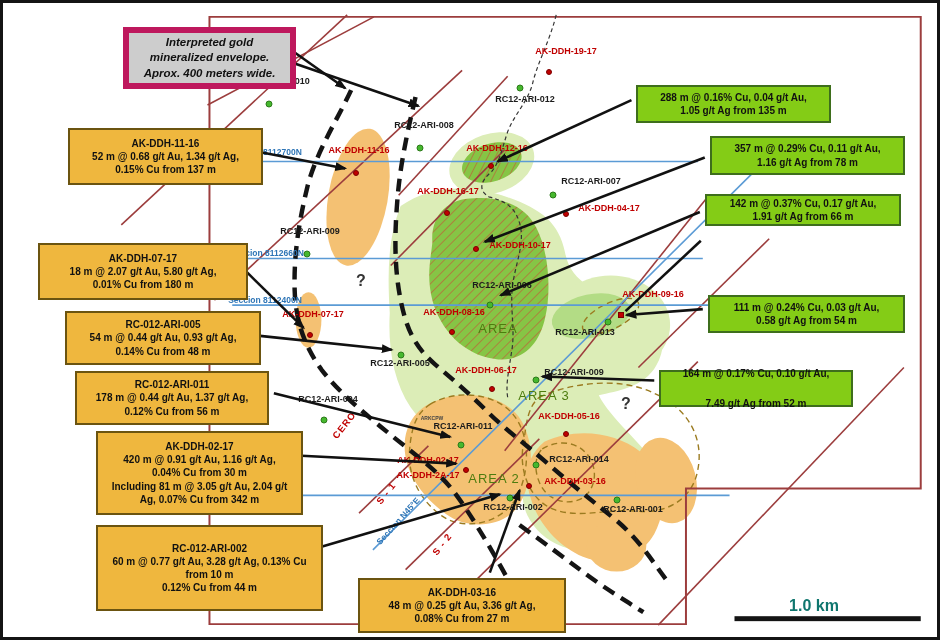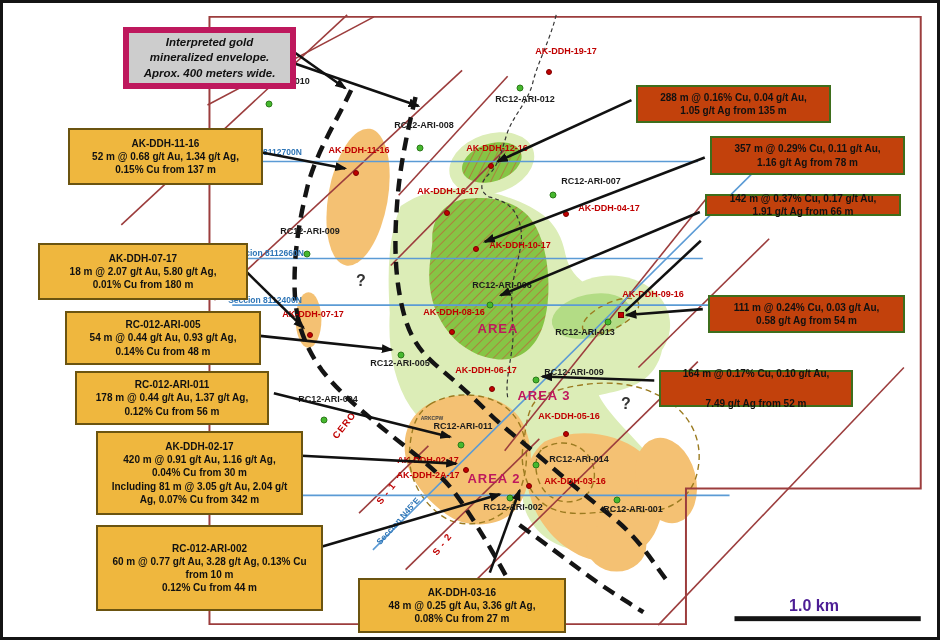--- a/index.html
+++ b/index.html
@@ -7,35 +7,35 @@
          box-sizing:border-box;overflow:hidden;font-family:"Liberation Sans",sans-serif;}
   svg.layer{position:absolute;left:0;top:0;width:100%;height:100%;}
   #base-svg{z-index:10;}
   #arrow-svg{z-index:30;pointer-events:none;}
   .map-label{position:absolute;transform:translate(-50%,-50%);font-weight:bold;font-size:9px;
              white-space:nowrap;z-index:20;}
   .ddh{color:#c00000;}
   .rc{color:#1c1c1c;}
   .sec{color:#2e75b6;font-size:8.5px;}
   .rednote{color:#c00000;font-size:9.5px;letter-spacing:1px;}
-  .area{color:#be185d;font-size:13px;font-weight:700;letter-spacing:1px;}
+  .area{color:#4d7c0f;font-size:13px;font-weight:400;letter-spacing:1px;}
   .qm{color:#333;font-size:16px;font-weight:bold;}
   .tiny{font-size:5px;color:#444;font-weight:bold;}
   .marker{position:absolute;transform:translate(-50%,-50%);z-index:22;border-radius:50%;box-sizing:border-box;}
   .m-red{width:6px;height:6px;background:#c00000;border:1px solid #7d0000;}
   .m-green{width:7px;height:7px;background:#46b82e;border:1px solid #2c7a1a;}
   .m-sq{border-radius:0;}
   .box{position:absolute;display:flex;flex-direction:column;justify-content:center;align-items:center;
        text-align:center;font-weight:bold;z-index:40;box-sizing:border-box;color:#111;}
   .box .bl{white-space:nowrap;line-height:1.32;}
   .gray{background:#cdcdcd;border:6px solid #be185d;font-size:11.5px;font-style:italic;}
   .gold{background:#efb73e;border:2px solid #6b5410;font-size:10px;}
-  .copper{background:#c2410c;border:2px solid #3e6e1c;font-size:10px;}
+  .copper{background:#84cc16;border:2px solid #3e6e1c;font-size:10px;}
   .scale-label{position:absolute;transform:translate(-50%,-50%);font-size:16px;font-weight:bold;
-               color:#4c1d95;z-index:15;}
+               color:#0f766e;z-index:15;}
 </style>
 </head>
 <body>
 
 <div id="stage">
 
   <svg id="base-svg" class="layer" viewBox="0 0 940 640">
     <defs>
       <pattern id="hatch" width="7" height="7" patternUnits="userSpaceOnUse" patternTransform="rotate(45)">
         <rect width="7" height="7" fill="#86c545"></rect>
@@ -267,21 +267,21 @@
   <div class="box copper" style="left:633px;top:82px;width:195px;height:38px;">
     <div class="bl">288 m @ 0.16% Cu, 0.04 g/t Au,</div>
     <div class="bl">1.05 g/t Ag from 135 m</div>
   </div>
 
   <div class="box copper" style="left:707px;top:133px;width:195px;height:39px;">
     <div class="bl">357 m @ 0.29% Cu, 0.11 g/t Au,</div>
     <div class="bl">1.16 g/t Ag from 78 m</div>
   </div>
 
-  <div class="box copper" style="left:702px;top:191px;width:196px;height:22px;">
+  <div class="box copper" style="left:702px;top:191px;width:196px;height:32px;">
     <div class="bl">142 m @ 0.37% Cu, 0.17 g/t Au,</div>
     <div class="bl">1.91 g/t Ag from 66 m</div>
   </div>
 
   <div class="box copper" style="left:705px;top:292px;width:197px;height:38px;">
     <div class="bl">111 m @ 0.24% Cu, 0.03 g/t Au,</div>
     <div class="bl">0.58 g/t Ag from 54 m</div>
   </div>
 
   <div class="box copper" style="left:656px;top:367px;width:194px;height:37px;gap:17px;">

